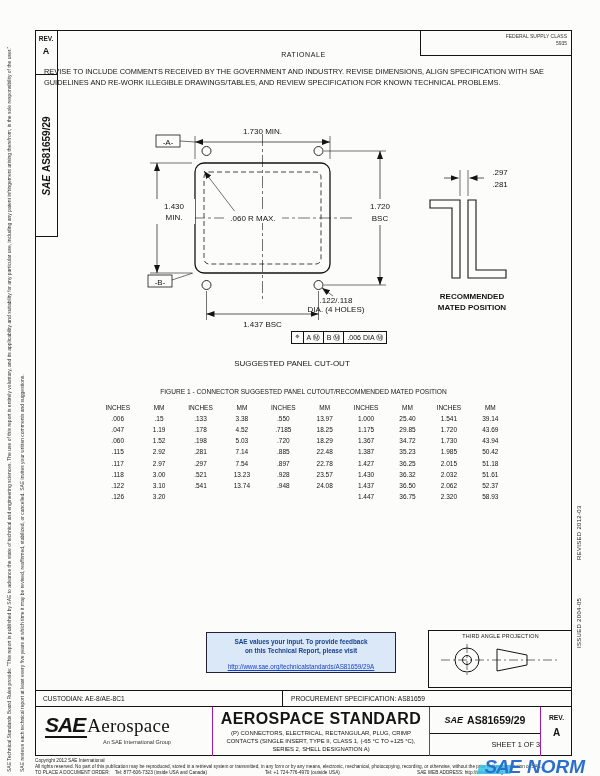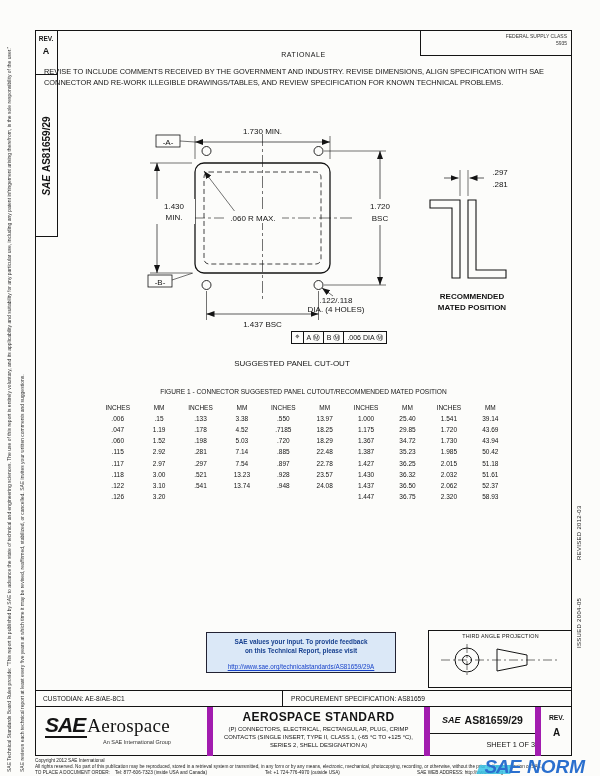--- a/index.html
+++ b/index.html
@@ -48,28 +48,28 @@
   .feedback .fl { font-size:6.4px; font-weight:bold; color:#17408f; line-height:9px; }
   .feedback .flink { display:inline-block; font-size:6.3px; color:#1742c9; text-decoration:underline; margin-top:2px; cursor:pointer; }
   .proj { position:absolute; left:428px; top:630px; width:144px; height:58px; border:1px solid #141414; border-right:none; }
   .proj .plabel { text-align:center; font-size:5.4px; padding-top:2px; letter-spacing:.2px; }
 
   
   .custodian { position:absolute; left:35px; top:690px; width:537px; height:16px; border-top:1.2px solid #141414; display:flex; font-size:6.6px; line-height:15px; }
   .custodian .c1 { width:46%; padding-left:8px; }
   .custodian .c2 { flex:1; border-left:1px solid #141414; padding-left:8px; }
   .titleblock { position:absolute; left:35px; top:706px; width:537px; height:50px; border-top:1.2px solid #141414; display:flex; }
-  .tb-c { border-right:6px solid #a21caf; }
+  .tb-c { border-right:1px solid #a21caf; }
   .tb-logo { width:178px; padding:6px 0 0 10px; }
   .tb-logo .brandrow { white-space:nowrap; }
   .tb-logo .sae-big { font-style:italic; font-weight:900; font-size:21px; letter-spacing:-1px; border-bottom:2px solid #141414; padding-right:2px; }
   .tb-logo .aero { font-family:"Liberation Serif", serif; font-size:19px; letter-spacing:.3px; }
   .tb-logo .tagline { font-size:5.5px; margin:2px 0 0 58px; color:#333; }
   .tb-center { width:217px; text-align:center; padding-top:3px; }
-  .tb-center .doctype { font-size:12px; font-weight:bold; letter-spacing:.4px; }
+  .tb-center .doctype { font-size:16px; font-weight:bold; letter-spacing:.4px; }
   .tb-center .desc { font-size:5.9px; line-height:1.35; margin-top:2px; padding:0 6px; }
   .tb-num { width:111px; }
   .tb-num .numrow { height:27px; border-bottom:1px solid #141414; display:flex; align-items:center; justify-content:center; gap:4px; }
   .tb-num .saelogo { font-style:italic; font-weight:900; font-size:9px; }
   .tb-num .num { font-weight:bold; font-size:10.5px; }
   .tb-num .sheet { text-align:right; font-size:7.3px; line-height:21px; }
   .tb-rev { flex:1; border-right:none; text-align:center; }
   .tb-rev .rl { font-size:6.8px; font-weight:bold; margin-top:7px; }
   .tb-rev .rv { font-size:10px; font-weight:bold; margin-top:6px; }
 
@@ -110,21 +110,21 @@
       <span class="sae">SAE</span><span>AS81659/29</span>
     </div>
   </div>
 
   <div class="stamp">
     <div>FEDERAL SUPPLY CLASS</div>
     <div>5935</div>
   </div>
 
   <div class="rationale-title">RATIONALE</div>
-  <div class="rationale-body">REVISE TO INCLUDE COMMENTS RECEIVED BY THE GOVERNMENT AND INDUSTRY. REVISE DIMENSIONS, ALIGN SPECIFICATION WITH SAE CONNECTOR AND RE-WORK ILLEGIBLE DRAWINGS/TABLES, AND REVIEW SPECIFICATION FOR KNOWN TECHNICAL PROBLEMS.</div>
+  <div class="rationale-body">REVISE TO INCLUDE COMMENTS RECEIVED BY THE GOVERNMENT AND INDUSTRY. REVISE DIMENSIONS, ALIGN SPECIFICATION WITH SAE GUIDELINES AND RE-WORK ILLEGIBLE DRAWINGS/TABLES, AND REVIEW SPECIFICATION FOR KNOWN TECHNICAL PROBLEMS.</div>
 
   <svg class="drawing" viewBox="0 0 530 292">
     <defs>
       <marker id="arr" markerWidth="9" markerHeight="7" refX="8" refY="3" orient="auto" markerUnits="userSpaceOnUse">
         <path d="M0,0 L8,3 L0,6 Z" fill="#141414"></path>
       </marker>
       <marker id="arrRev" markerWidth="9" markerHeight="7" refX="0" refY="3" orient="auto" markerUnits="userSpaceOnUse">
         <path d="M8,0 L0,3 L8,6 Z" fill="#141414"></path>
       </marker>
     </defs>

